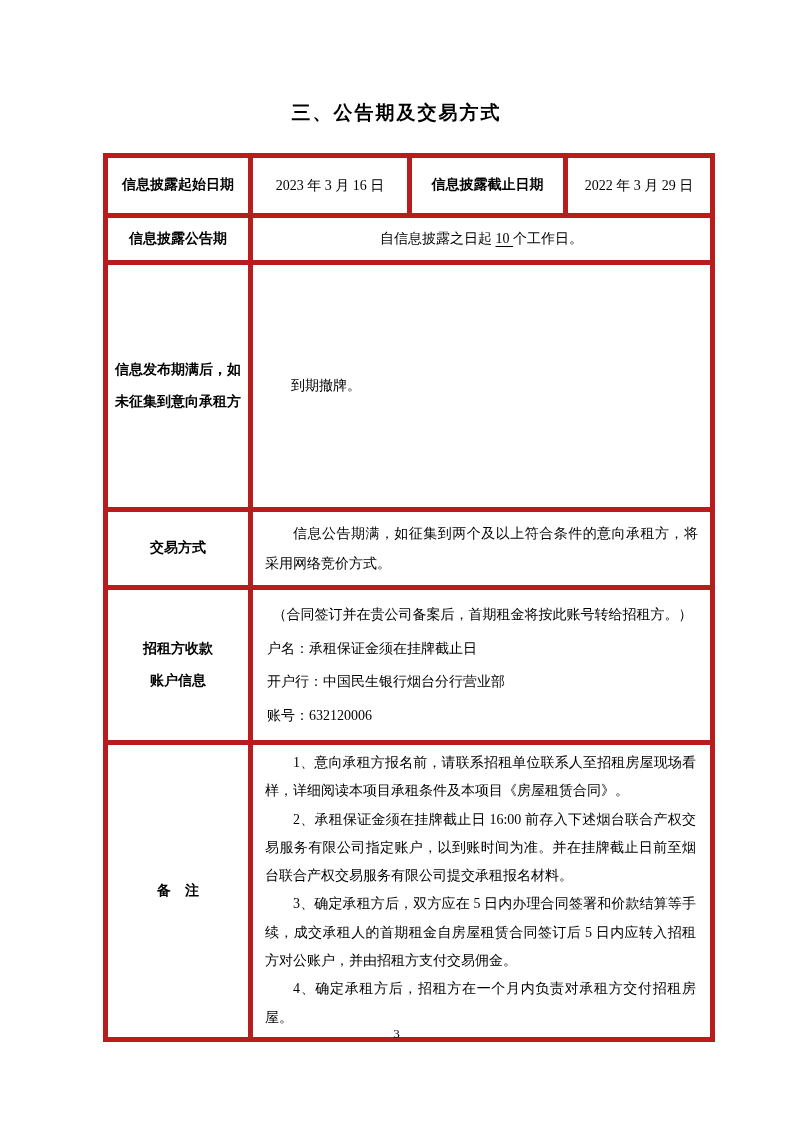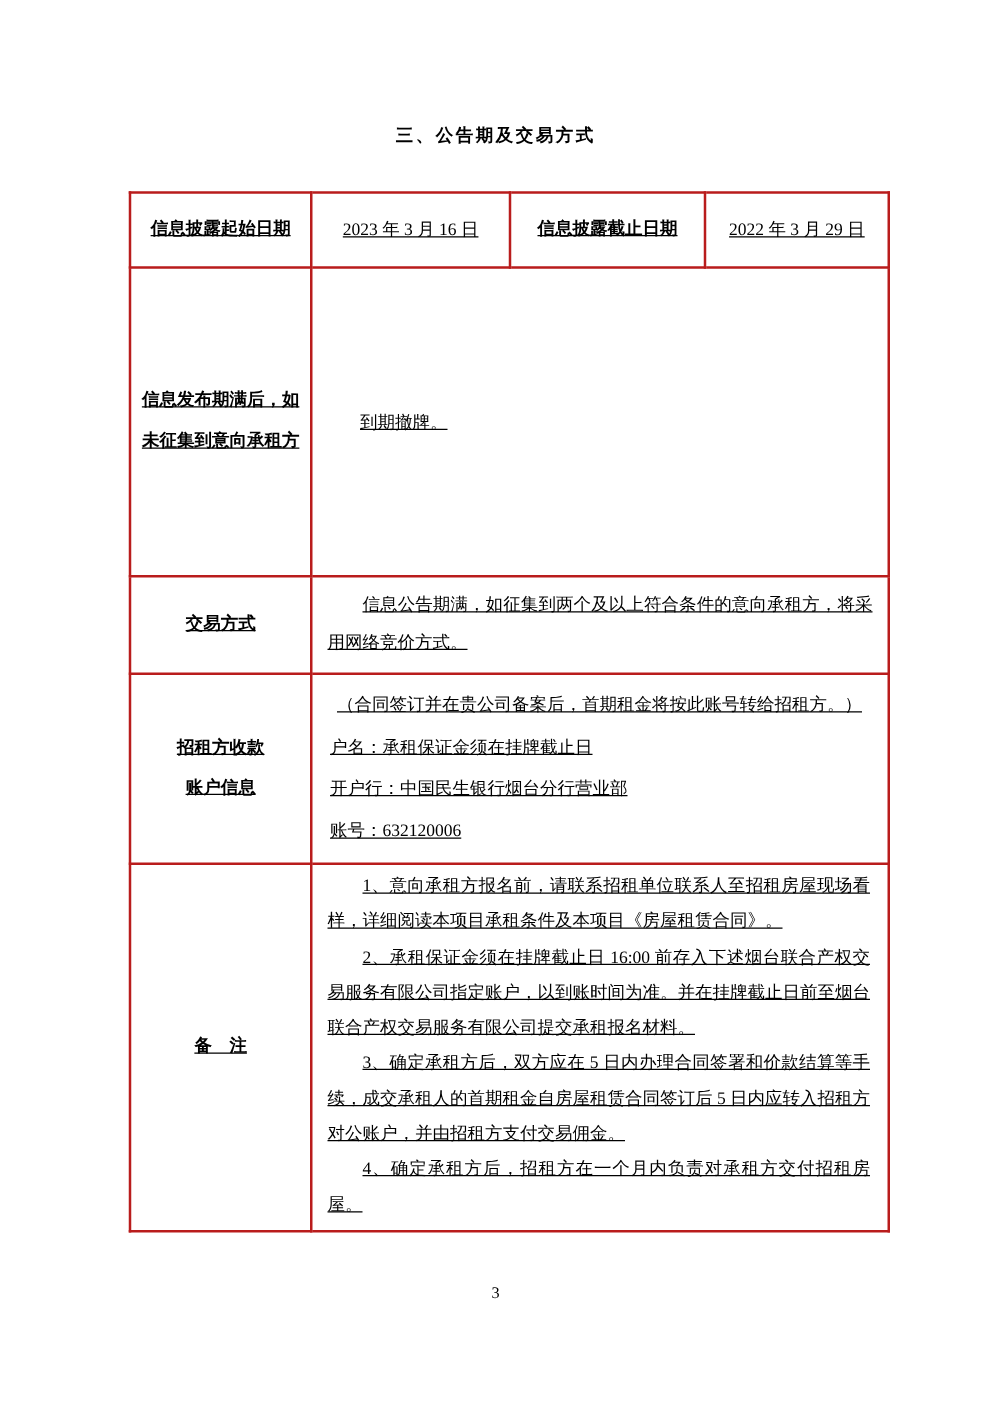--- a/index.html
+++ b/index.html
@@ -13,39 +13,38 @@
     color: #000000;
     font-family: "Liberation Serif", "DejaVu Serif", serif;
     overflow: hidden;
   }
   .doc-title {
     position: absolute;
     top: 100px;
     left: 0;
     width: 100%;
     text-align: center;
-    font-size: 14px;
+    font-size: 19px;
     font-weight: bold;
     letter-spacing: 2px;
   }
   table.info-table {
     position: absolute;
     top: 153px;
     left: 103px;
     width: 607px;
     border-collapse: collapse;
     table-layout: fixed;
     border: 2px solid #000000;
   }
   table.info-table td {
-    border: 2px solid #b91c1c;
+    border: 5px solid #b91c1c;
     vertical-align: middle;
     font-size: 14px;
     overflow: hidden;
-    text-decoration: underline;
   }
   td.label-cell {
     font-weight: bold;
     text-align: center;
     font-size: 15px;
     line-height: 2.3;
     padding: 2px 5px;
   }
   td.value-cell { padding: 2px 15px; }
   td.center-text { text-align: center; }
@@ -98,20 +97,26 @@
     </colgroup>
 
     <tbody>
         <tr class="r1">
       <td class="label-cell">信息披露起始日期</td>
       <td class="value-cell center-text">2023 年 3 月 16 日</td>
       <td class="label-cell">信息披露截止日期</td>
       <td class="value-cell center-text">2022 年 3 月 29 日</td>
     </tr>
 
+    <tr class="r2">
+      <td class="label-cell">信息披露公告期</td>
+      <td class="value-cell center-text" colspan="3">
+        <span>自信息披露之日起 </span><span class="underlined">10 </span><span>个工作日。</span>
+      </td>
+    </tr>
 
     <tr class="r3">
       <td class="label-cell">信息发布期满后，如未征集到意向承租方</td>
       <td class="value-cell" colspan="3">到期撤牌。</td>
     </tr>
 
     <tr class="r4">
       <td class="label-cell">交易方式</td>
       <td class="value-cell" colspan="3">
         <div class="para">信息公告期满，如征集到两个及以上符合条件的意向承租方，将采用网络竞价方式。</div>

